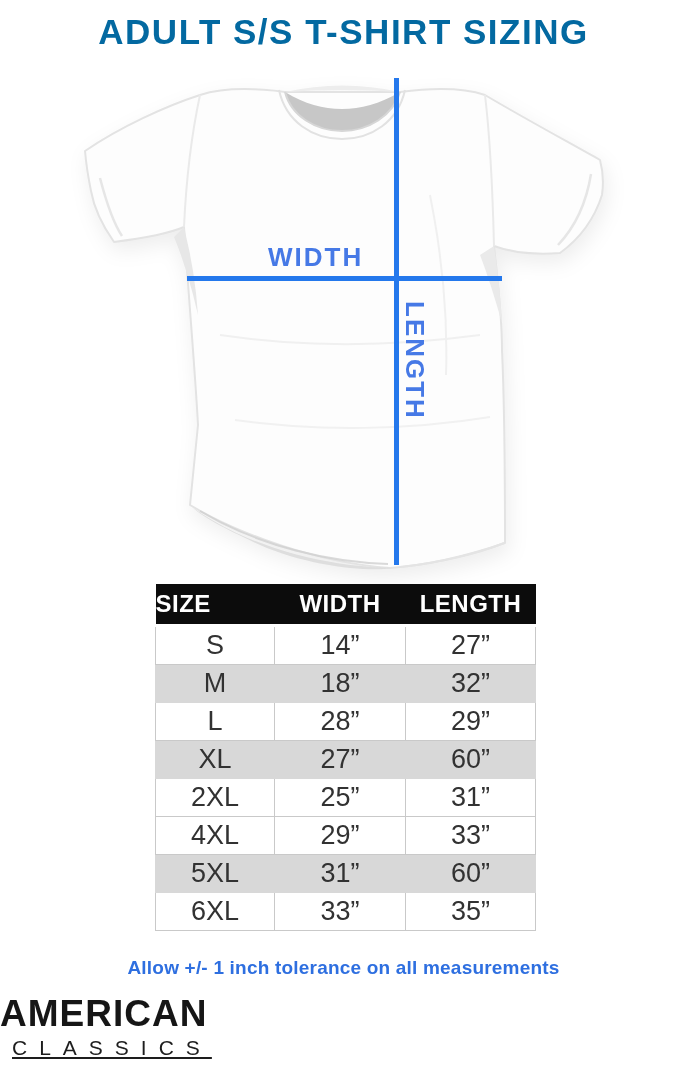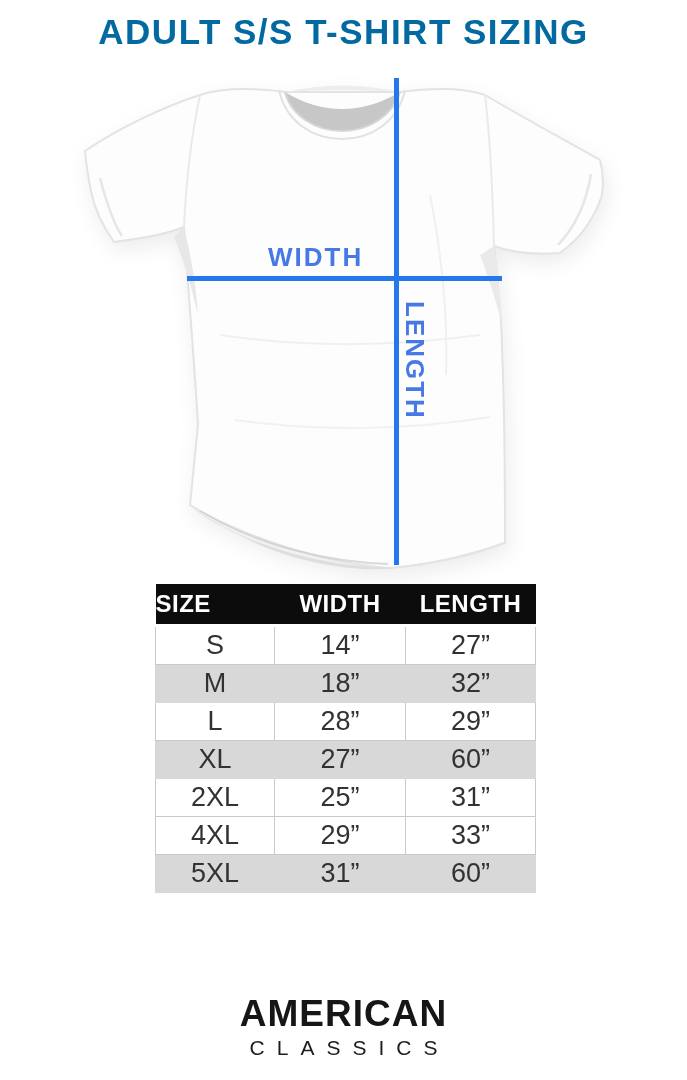--- a/index.html
+++ b/index.html
@@ -42,23 +42,23 @@
   .size-table th:nth-child(3){width:128px;}
   .size-table td{
     height:35px;text-align:center;font-size:27px;font-weight:300;color:#323232;
     border:1px solid var(--border);background:#ffffff;
   }
   .size-table tr.striped td{background:var(--stripe);border-color:var(--stripe);}
   .note{
     position:absolute;top:957px;left:0;width:100%;text-align:center;
     font-size:19px;font-weight:700;color:var(--note);letter-spacing:0.2px;
   }
-  .brand{position:absolute;top:995px;left:0;width:100%;text-align:center;}
+  .brand{position:absolute;top:995px;left:0;width:100%;text-align:left;}
   .brand-top{font-size:37px;font-weight:800;letter-spacing:1px;color:#161616;line-height:1.05;}
-  .brand-bottom{font-size:21px;font-weight:300;letter-spacing:12px;text-indent:12px;color:#1d1d1d;line-height:1;margin-top:3px;}
+  .brand-bottom{font-size:21px;font-weight:300;letter-spacing:12px;text-indent:12px;color:#1d1d1d;line-height:1;margin-top:3px;text-decoration:underline;}
 </style>
 </head>
 <body>
 
 <div id="canvas">
 
   <h1 class="title">ADULT S/S T-SHIRT SIZING</h1>
 
   <div class="shirt-area">
     <svg class="shirt-svg" viewBox="0 0 540 505" xmlns="http://www.w3.org/2000/svg" aria-hidden="true">
@@ -136,22 +136,28 @@
         <tr>
           <td>4XL</td>
           <td>29”</td>
           <td>33”</td>
         </tr>
         <tr class="striped">
           <td>5XL</td>
           <td>31”</td>
           <td>60”</td>
         </tr>
+        <tr>
+          <td>6XL</td>
+          <td>33”</td>
+          <td>35”</td>
+        </tr>
       </tbody>
   </table>
 
+  <div class="note">Allow +/- 1 inch tolerance on all measurements</div>
 
   <div class="brand">
     <div class="brand-top">AMERICAN</div>
     <div class="brand-bottom">CLASSICS</div>
   </div>
 
 </div>
 
 </body></html>

